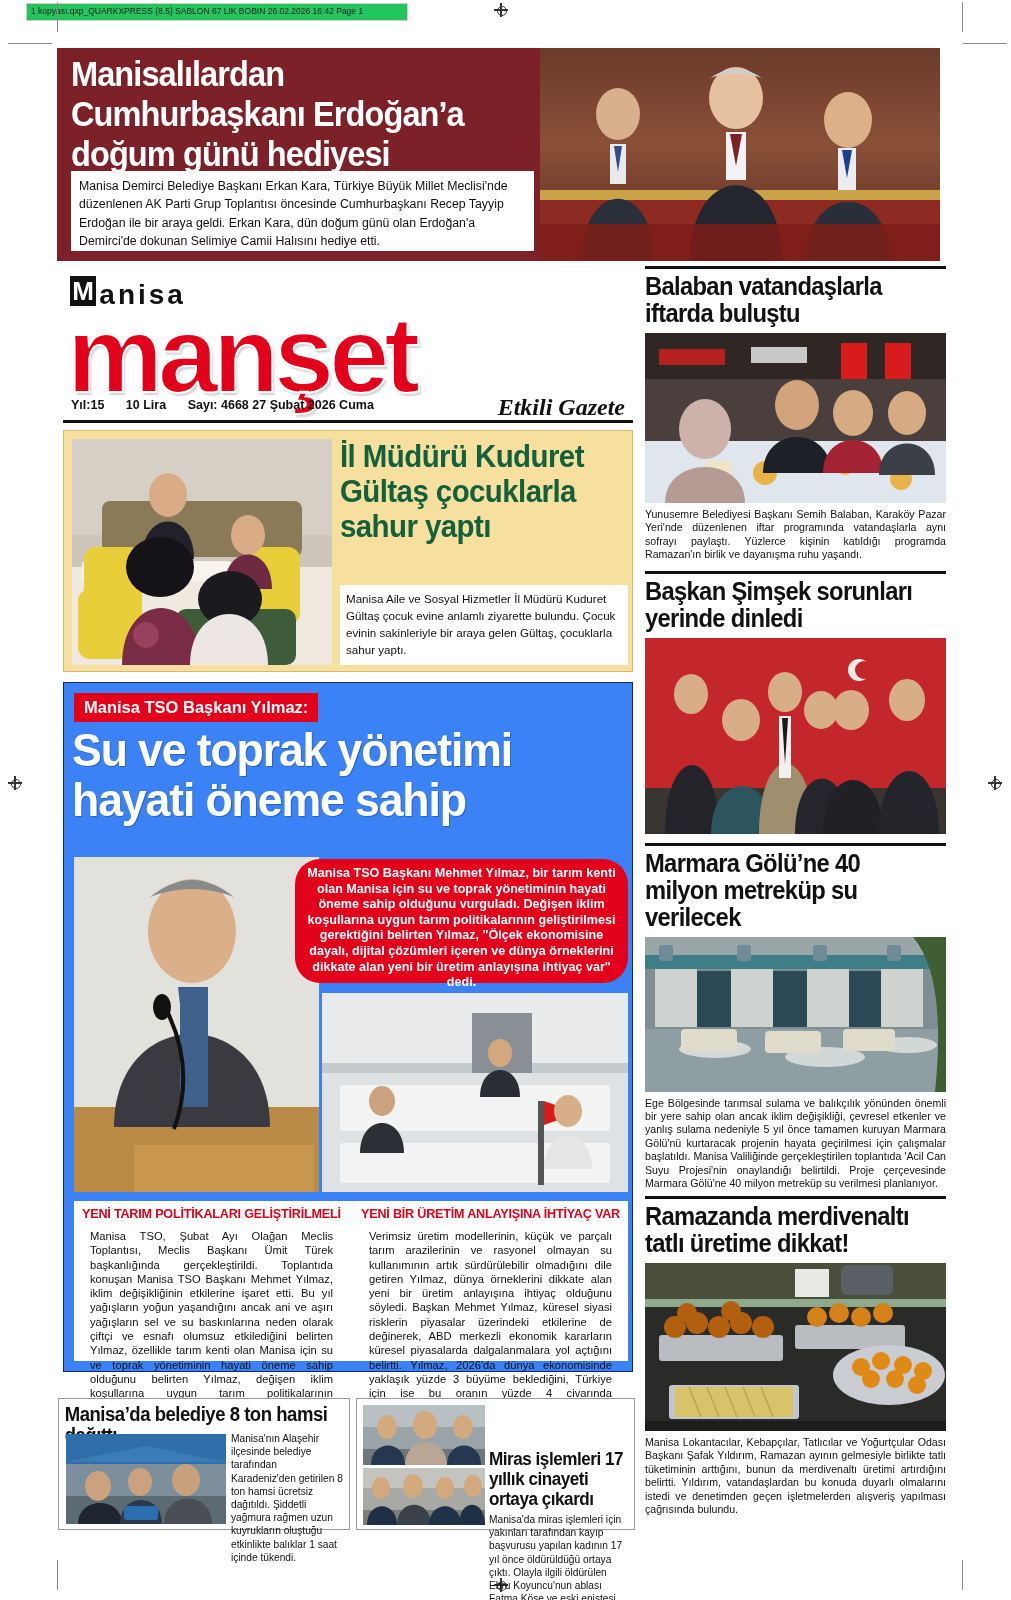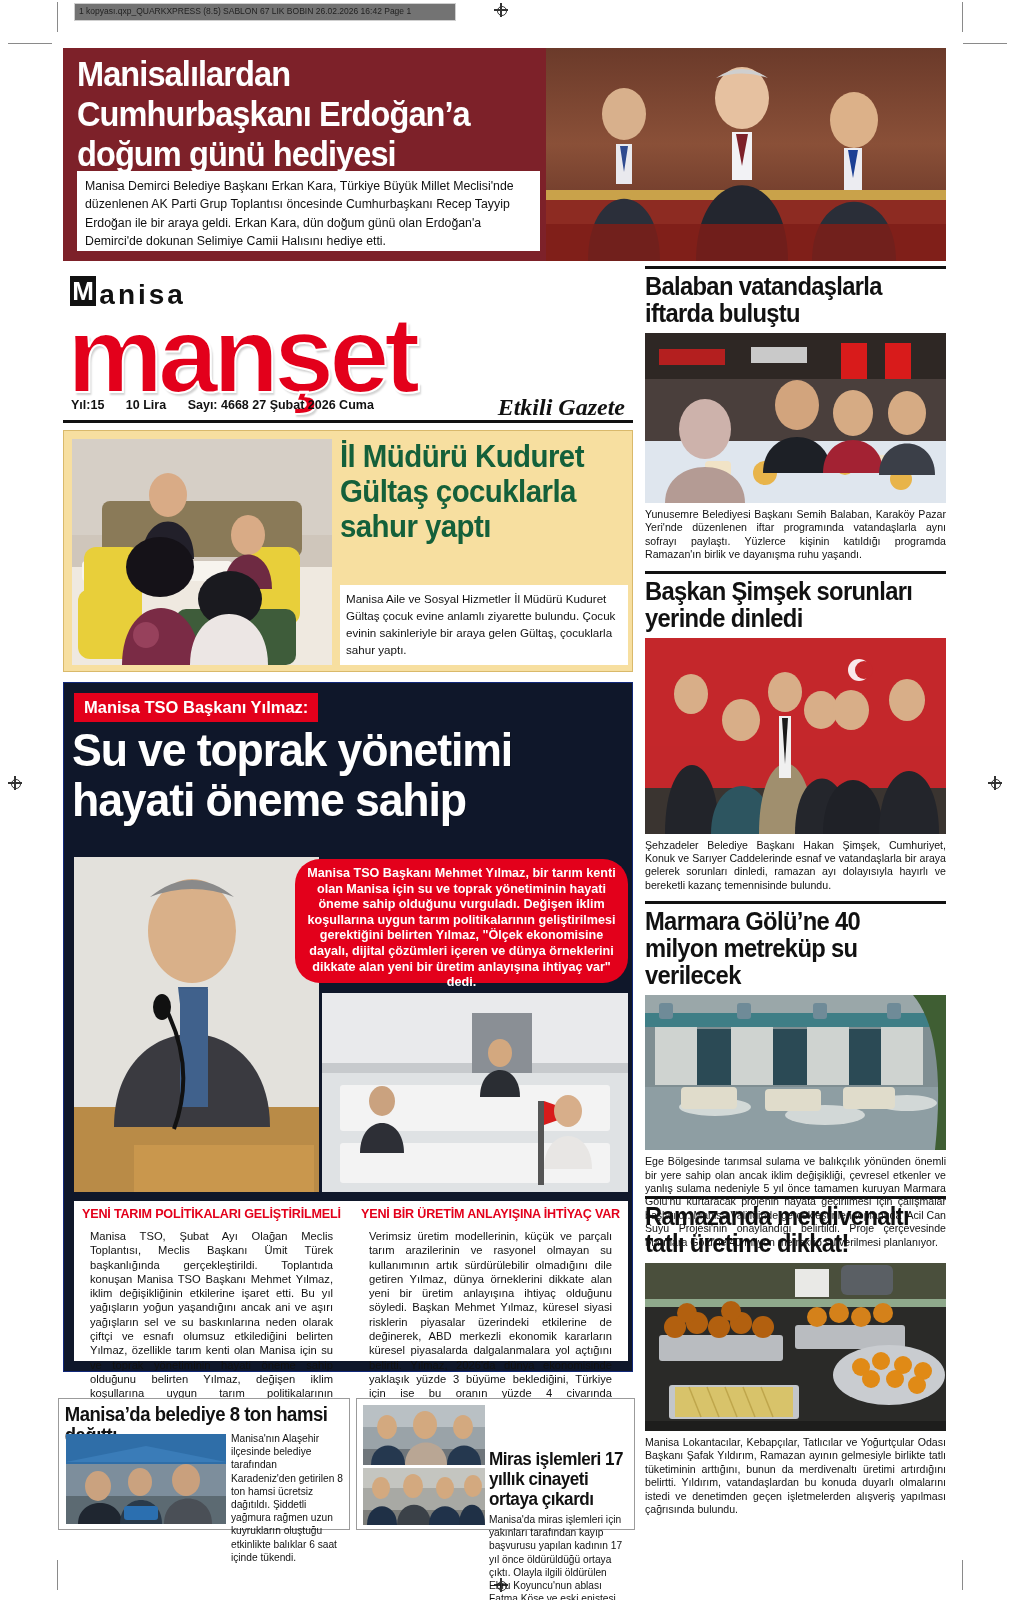--- a/index.html
+++ b/index.html
@@ -1,33 +1,33 @@
 <!DOCTYPE html>
 <html><head>
 <meta charset="utf-8">
 <style>
   html,body{margin:0;padding:0;background:#f2f2f2;}
   body{font-family:"Liberation Sans",sans-serif;}
   .page{position:relative;width:1011px;height:1600px;background:#ffffff;overflow:hidden;}
 
   
-  .slug{position:absolute;left:26px;top:3px;width:376px;height:16px;background:#737373;border:1px solid #cfcfcf;
-        font-size:8.5px;color:#222;line-height:14px;padding-left:4px;white-space:nowrap;font-family:"Liberation Sans",sans-serif;margin-left:48px;}
+  .slug{position:absolute;left:26px;top:3px;width:376px;height:16px;background:#22c55e;border:1px solid #cfcfcf;
+        font-size:8.5px;color:#222;line-height:14px;padding-left:4px;white-space:nowrap;font-family:"Liberation Sans",sans-serif;}
   .regmark{position:absolute;width:14px;height:14px;}
   .regmark:before,.regmark:after{content:"";position:absolute;background:#333;}
   .regmark:before{left:0;top:6px;width:14px;height:1.5px;}
   .regmark:after{top:0;left:6px;width:1.5px;height:14px;}
   .regcirc{position:absolute;left:3px;top:3px;width:8px;height:8px;border:1.5px solid #333;border-radius:50%;}
   .cropline{position:absolute;background:#8a8a8a;}
 
   
   .photo{position:relative;overflow:hidden;background:#7d8a93;}
 
   
-  .topbanner{position:absolute;left:63px;top:48px;width:883px;height:213px;background:#7d2129;}
+  .topbanner{position:absolute;left:57px;top:48px;width:883px;height:213px;background:#7d2129;}
   .tb-head{position:absolute;left:14px;top:6px;width:480px;color:#fff;font-weight:bold;
            font-size:35px;line-height:40px;letter-spacing:-1px;font-family:"Liberation Sans Narrow","Liberation Sans",sans-serif;
            transform:scaleX(0.93);transform-origin:left top;}
   .tb-body{position:absolute;left:14px;top:123px;width:463px;height:80px;background:#ffffff;
            font-size:12.3px;line-height:18.4px;color:#111;padding:6px 8px 0 8px;box-sizing:border-box;}
   .tb-photo{position:absolute;left:483px;top:0;width:400px;height:213px;}
 
   
   .masthead{position:absolute;left:63px;top:266px;width:570px;height:158px;background:#fff;}
   .mh-manisa{position:absolute;left:10px;top:13px;font-size:28px;font-weight:bold;letter-spacing:3px;color:#111;
@@ -47,21 +47,21 @@
   .yellow{position:absolute;left:63px;top:430px;width:570px;height:242px;background:#f7dfa0;
           border:1px solid #d9b96b;box-sizing:border-box;}
   .yl-photo{position:absolute;left:8px;top:8px;width:260px;height:226px;}
   .yl-head{position:absolute;left:276px;top:8px;width:288px;color:#14603a;font-weight:bold;
            font-size:31px;line-height:35px;letter-spacing:-0.6px;
            font-family:"Liberation Sans Narrow","Liberation Sans",sans-serif;transform:scaleX(0.95);transform-origin:left top;}
   .yl-body{position:absolute;left:276px;top:154px;width:288px;height:80px;background:#fff;
            font-size:11.6px;line-height:17px;color:#111;padding:5px 6px;box-sizing:border-box;}
 
   
-  .mainstory{position:absolute;left:63px;top:682px;width:570px;height:690px;background:#0f172a;
+  .mainstory{position:absolute;left:63px;top:682px;width:570px;height:690px;background:#3b82f6;
              border:1px solid #11287a;box-sizing:border-box;}
   .ms-kicker{position:absolute;left:10px;top:10px;background:#e3001b;color:#fff;font-weight:bold;
              font-size:16.5px;line-height:24px;padding:2px 10px 3px 10px;}
   .ms-head{position:absolute;left:8px;top:42px;width:556px;color:#fff;font-weight:bold;font-size:47px;
            line-height:50px;letter-spacing:-1.2px;font-family:"Liberation Sans Narrow","Liberation Sans",sans-serif;
            transform:scaleX(0.95);transform-origin:left top;text-shadow:1px 1px 0 rgba(0,0,0,.25);}
   .ms-photo-main{position:absolute;left:10px;top:174px;width:245px;height:335px;}
   .ms-quote{position:absolute;left:231px;top:176px;width:333px;height:124px;background:#e3001b;color:#fff;
             font-weight:bold;font-size:12.6px;line-height:15.6px;text-align:center;padding:7px 9px;box-sizing:border-box;border-radius:25px;}
   .ms-photo-2{position:absolute;left:258px;top:310px;width:306px;height:199px;}
@@ -320,21 +320,20 @@
             <path d="M137 80 l3 46 l3 -46 z" fill="#1a1a1a"></path>
             <ellipse cx="176" cy="72" rx="17" ry="19" fill="#d8ae88"></ellipse>
             <path d="M150 196 C150 122 204 122 204 196 Z" fill="#24262c"></path>
             <ellipse cx="206" cy="72" rx="18" ry="20" fill="#d8ae88"></ellipse>
             <path d="M178 196 C178 124 238 124 238 196 Z" fill="#1f2127"></path>
             <ellipse cx="262" cy="62" rx="18" ry="21" fill="#d8ae88"></ellipse>
             <path d="M234 196 C234 112 294 112 294 196 Z" fill="#23252b"></path>
           </g>
         </svg>
       </div>
-      <div class="r-body">Şehzadeler Belediye Başkanı Hakan Şimşek, Cumhuriyet, Konuk ve Sarıyer Caddelerinde esnaf ve vatandaşlarla bir araya gelerek sorunları dinledi, ramazan ayı dolayısıyla hayırlı ve bereketli kazanç temennisinde bulundu.</div>
     </div>
 
     <div class="r-block">
       <div class="r-rule"></div>
       <div class="r-head">Marmara Gölü’ne 40 milyon metreküp su verilecek</div>
       <div class="r-photo photo" style="height:155px;">
         <svg width="301" height="155" viewBox="0 0 301 155" preserveAspectRatio="none">
           <rect width="301" height="155" fill="#7f8e92"></rect>
           <rect x="0" y="0" width="301" height="26" fill="#9aa7a9"></rect>
           <rect x="0" y="18" width="301" height="14" fill="#3f7e86"></rect>
@@ -435,21 +434,21 @@
         <rect x="0" y="62" width="160" height="28" fill="#5c6a72"></rect>
         <ellipse cx="32" cy="52" rx="13" ry="15" fill="#caa27f"></ellipse>
         <path d="M12 90 C12 62 56 62 56 90 Z" fill="#1f2630"></path>
         <ellipse cx="74" cy="48" rx="12" ry="14" fill="#caa27f"></ellipse>
         <path d="M54 90 C54 58 96 58 96 90 Z" fill="#2a3a4a"></path>
         <ellipse cx="120" cy="46" rx="14" ry="16" fill="#c9a07d"></ellipse>
         <path d="M98 90 C98 56 146 56 146 90 Z" fill="#4a4f56"></path>
         <rect x="58" y="72" width="34" height="14" rx="3" fill="#2b6fb0"></rect>
       </svg>
     </div>
-    <div class="b1-text b-body">Manisa'nın Alaşehir ilçesinde belediye tarafından Karadeniz'den getirilen 8 ton hamsi ücretsiz dağıtıldı. Şiddetli yağmura rağmen uzun kuyrukların oluştuğu etkinlikte balıklar 6 saat içinde tükendi.</div>
+    <div class="b1-text b-body">Manisa'nın Alaşehir ilçesinde belediye tarafından Karadeniz'den getirilen 8 ton hamsi ücretsiz dağıtıldı. Şiddetli yağmura rağmen uzun kuyrukların oluştuğu etkinlikte balıklar 1 saat içinde tükendi.</div>
   </div>
 
   <div class="bbox b2">
     <div class="b2-photo-a photo">
       <svg width="122" height="60" viewBox="0 0 122 60" preserveAspectRatio="none">
         <rect width="122" height="60" fill="#9aa3a8"></rect>
         <rect x="0" y="0" width="122" height="22" fill="#b9c0c4"></rect>
         <rect x="0" y="44" width="122" height="16" fill="#6f767b"></rect>
         <ellipse cx="24" cy="22" rx="10" ry="12" fill="#d3a97f"></ellipse>
         <path d="M8 60 C8 34 42 34 42 60 Z" fill="#25384f"></path>

